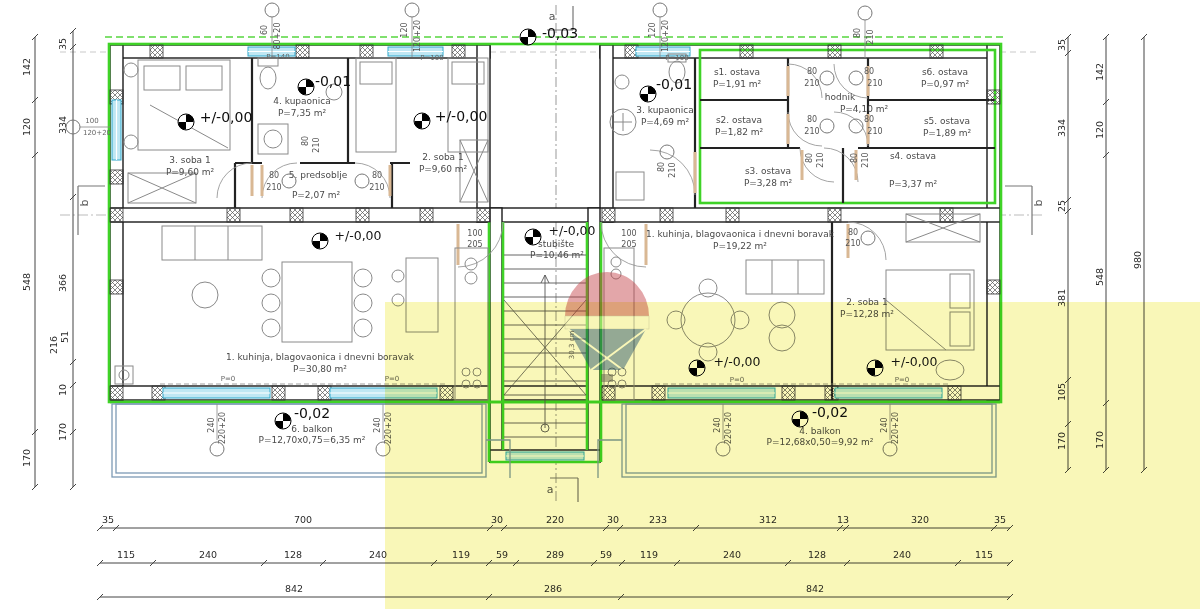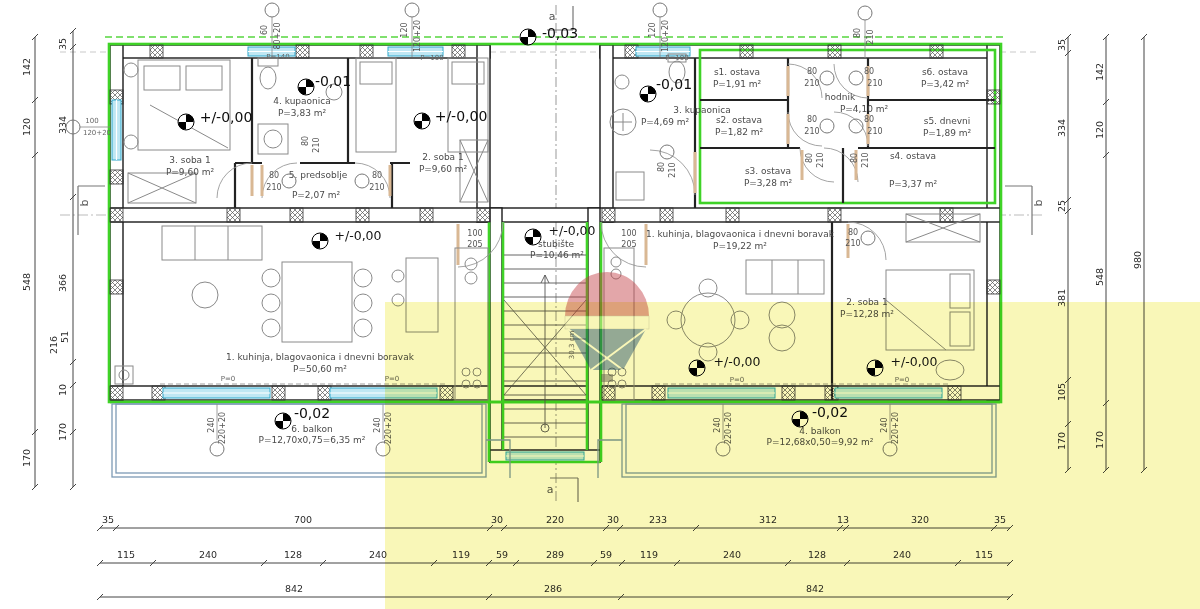--- a/index.html
+++ b/index.html
@@ -275,44 +275,44 @@
     <rect x="-42" y="-2" width="84" height="13" fill="#fdfdfd" stroke="#999" stroke-width=".5"></rect>
     <path d="M-39,11 L39,11 L16,52 L-16,52 Z" fill="#1d4f91"></path>
     <path d="M-39,11 L16,52 M39,11 L-16,52" stroke="#fff" stroke-width="2"></path>
     <rect x="-6" y="56" width="12" height="8" fill="#5a5a5a"></rect>
   </g>
 </svg>
 
 <span class="lbl" style="left:190px;top:160px">3. soba 1</span>
 <span class="lbl" style="left:190px;top:172px">P=9,60 m²</span>
 <span class="lbl" style="left:302px;top:101px">4. kupaonica</span>
-<span class="lbl" style="left:302px;top:113px">P=3,83 m²</span>
+<span class="lbl" style="left:302px;top:113px">P=7,35 m²</span>
 <span class="lbl" style="left:318px;top:175px">5. predsoblje</span>
 <span class="lbl" style="left:316px;top:195px">P=2,07 m²</span>
 <span class="lbl" style="left:443px;top:157px">2. soba 1</span>
 <span class="lbl" style="left:443px;top:169px">P=9,60 m²</span>
 <span class="lbl" style="left:320px;top:357px">1. kuhinja, blagovaonica i dnevni boravak</span>
-<span class="lbl" style="left:320px;top:369px">P=50,60 m²</span>
+<span class="lbl" style="left:320px;top:369px">P=30,80 m²</span>
 <span class="lbl" style="left:312px;top:429px">6. balkon</span>
 <span class="lbl" style="left:312px;top:440px">P=12,70x0,75=6,35 m²</span>
 
-<span class="lbl" style="left:702px;top:110px">3. kupaonica</span>
+<span class="lbl" style="left:665px;top:110px">3. kupaonica</span>
 <span class="lbl" style="left:665px;top:122px">P=4,69 m²</span>
 <span class="lbl" style="left:737px;top:72px">s1. ostava</span>
 <span class="lbl" style="left:737px;top:84px">P=1,91 m²</span>
 <span class="lbl" style="left:739px;top:120px">s2. ostava</span>
 <span class="lbl" style="left:739px;top:132px">P=1,82 m²</span>
 <span class="lbl" style="left:768px;top:171px">s3. ostava</span>
 <span class="lbl" style="left:768px;top:183px">P=3,28 m²</span>
 <span class="lbl" style="left:913px;top:156px">s4. ostava</span>
 <span class="lbl" style="left:913px;top:184px">P=3,37 m²</span>
-<span class="lbl" style="left:947px;top:121px">s5. dnevni</span>
+<span class="lbl" style="left:947px;top:121px">s5. ostava</span>
 <span class="lbl" style="left:947px;top:133px">P=1,89 m²</span>
 <span class="lbl" style="left:945px;top:72px">s6. ostava</span>
-<span class="lbl" style="left:945px;top:84px">P=3,42 m²</span>
+<span class="lbl" style="left:945px;top:84px">P=0,97 m²</span>
 <span class="lbl" style="left:840px;top:97px">hodnik</span>
 <span class="lbl" style="left:864px;top:109px">P=4,10 m²</span>
 <span class="lbl" style="left:740px;top:234px">1. kuhinja, blagovaonica i dnevni boravak</span>
 <span class="lbl" style="left:740px;top:246px">P=19,22 m²</span>
 <span class="lbl" style="left:867px;top:302px">2. soba 1</span>
 <span class="lbl" style="left:867px;top:314px">P=12,28 m²</span>
 <span class="lbl" style="left:820px;top:431px">4. balkon</span>
 <span class="lbl" style="left:820px;top:442px">P=12,68x0,50=9,92 m²</span>
 
 <span class="lbl" style="left:556px;top:244px">stubište</span>

